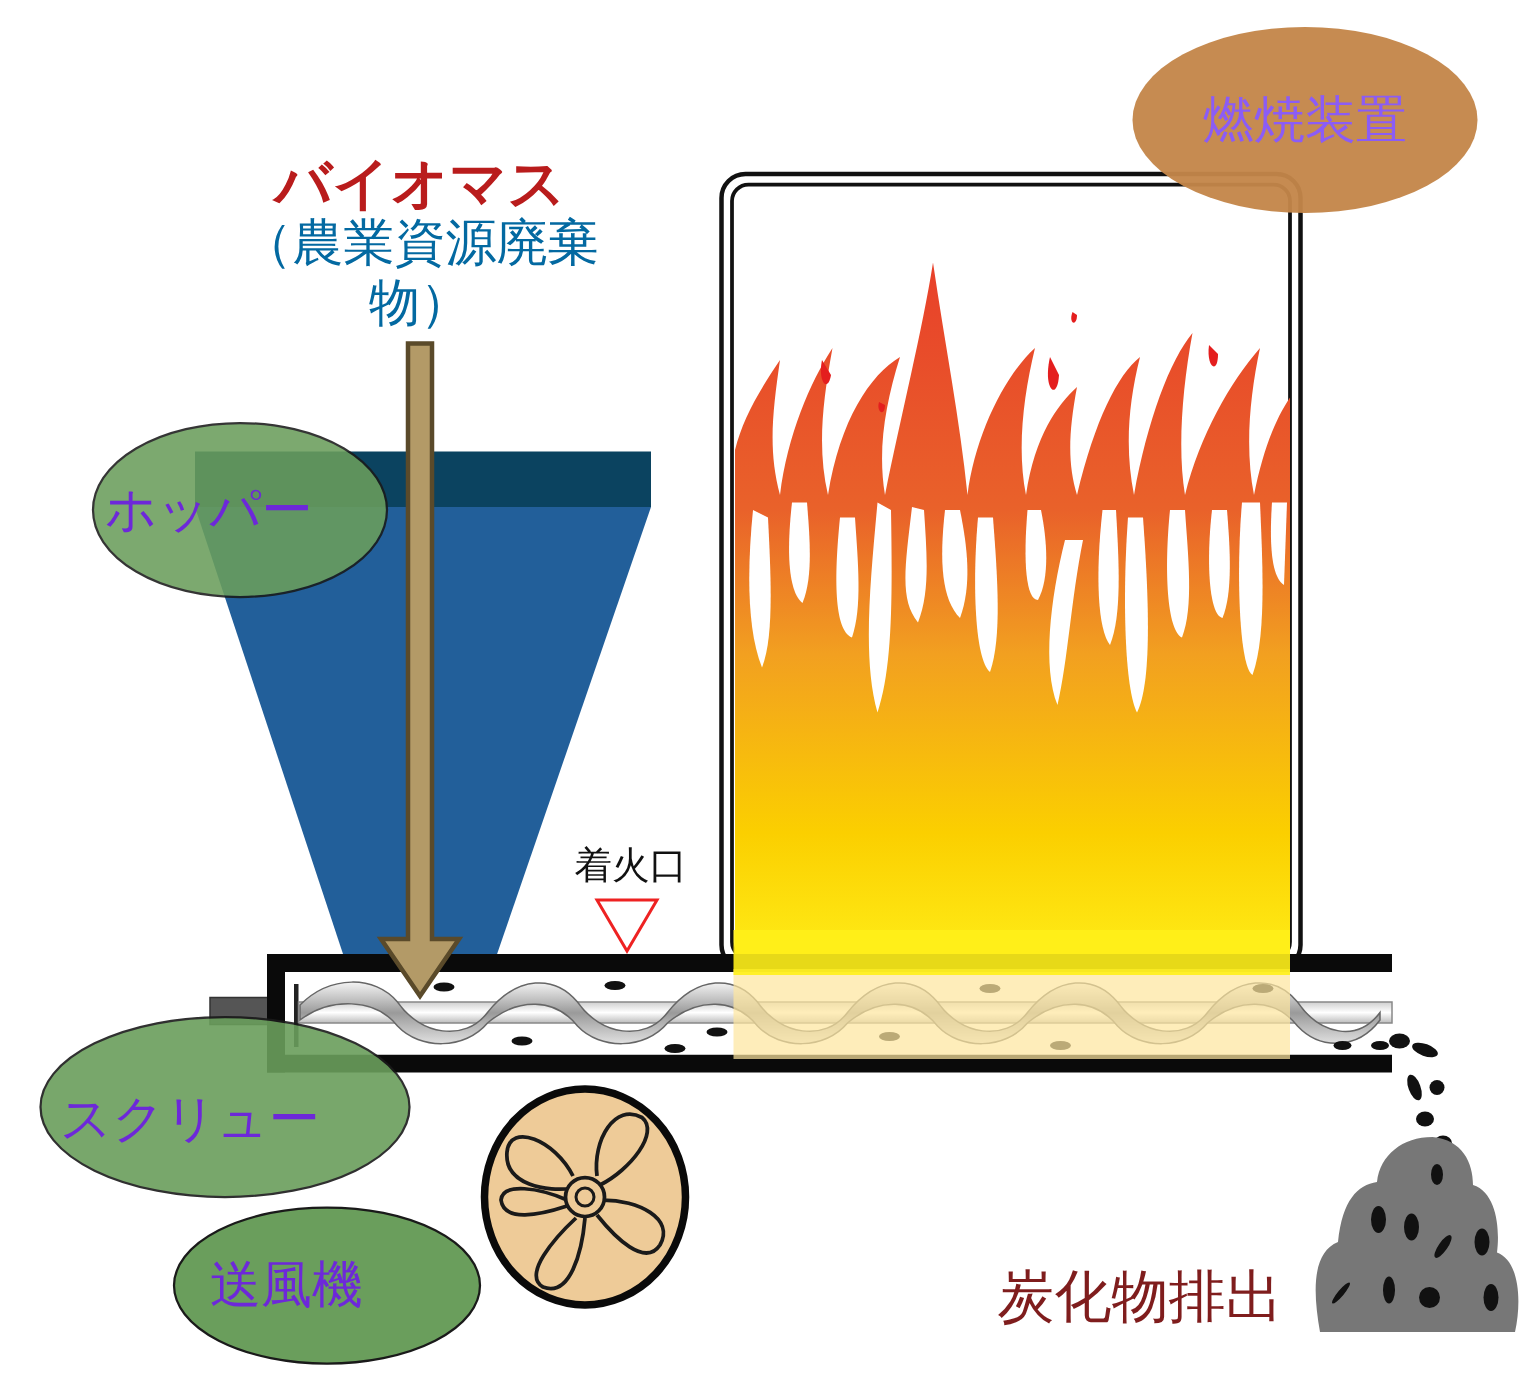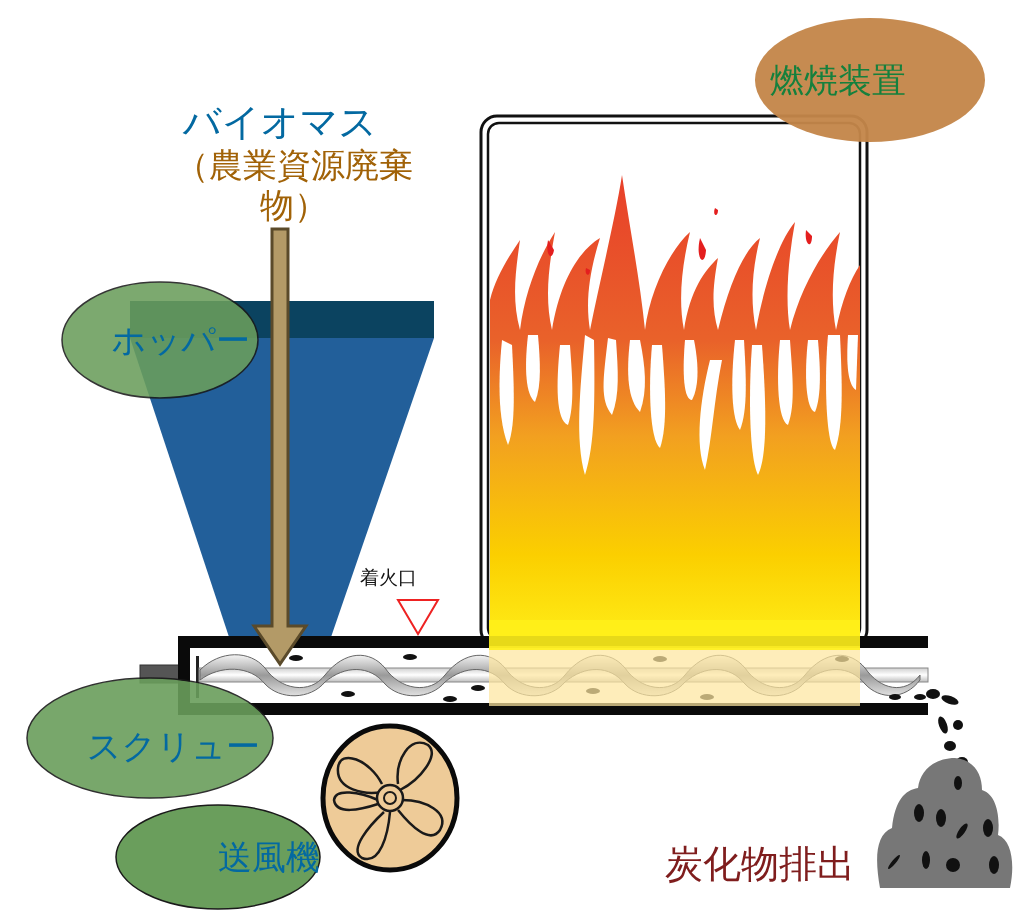--- a/index.html
+++ b/index.html
@@ -1,28 +1,28 @@
 <!DOCTYPE html>
 <html><head>
   <meta charset="utf-8">
   <style>
     html, body { margin: 0; padding: 0; background: #ffffff; }
     body { width: 1024px; height: 916px; position: relative; overflow: hidden;
            font-family: "DejaVu Sans", "Liberation Sans", sans-serif; }
     .abs { position: absolute; }
     svg.stage { position: absolute; left: 0; top: 0; }
     .title-main { left: 150px; top: 100px; width: 260px; text-align: center;
-                  font-size: 38px; color: #0369a1; line-height: 44px; }
-    .title-sub { left: 144px; top: 145px; width: 300px; text-align: center;
-                 font-size: 34px; color: #a16207; line-height: 40px; }
-    .label-green { color: #0369a1; font-size: 34px; text-align: right; line-height: 40px; }
-    .label-burner { left: 770px; top: 60px; width: 200px; text-align: left;
-                    color: #15803d; font-size: 34px; line-height: 40px; }
-    .ignition-label { left: 360px; top: 565px; width: 80px; text-align: left;
-                      font-size: 19px; color: #111; line-height: 24px; }
+                  font-size: 38px; color: #b91c1c; line-height: 44px; font-weight: bold; }
+    .title-sub { left: 130px; top: 145px; width: 300px; text-align: center;
+                 font-size: 34px; color: #0369a1; line-height: 40px; font-family: Liberation Mono, monospace; }
+    .label-green { color: #6d28d9; font-size: 34px; text-align: left; line-height: 40px; }
+    .label-burner { left: 770px; top: 60px; width: 200px; text-align: center;
+                    color: #8b5cf6; font-size: 34px; line-height: 40px; }
+    .ignition-label { left: 378px; top: 565px; width: 80px; text-align: right;
+                      font-size: 25px; color: #111; line-height: 24px; }
     .char-label { left: 655px; top: 842px; width: 210px; text-align: center;
                   font-size: 38px; color: #7f1d1d; line-height: 44px; }
   </style>
 </head>
 <body>
 
 <svg class="stage" width="1024" height="916" viewBox="0 0 1024 916">
   <defs>
     <linearGradient id="fireGrad" x1="0" y1="0" x2="0" y2="1">
       <stop offset="0" stop-color="#e8402a"></stop>

